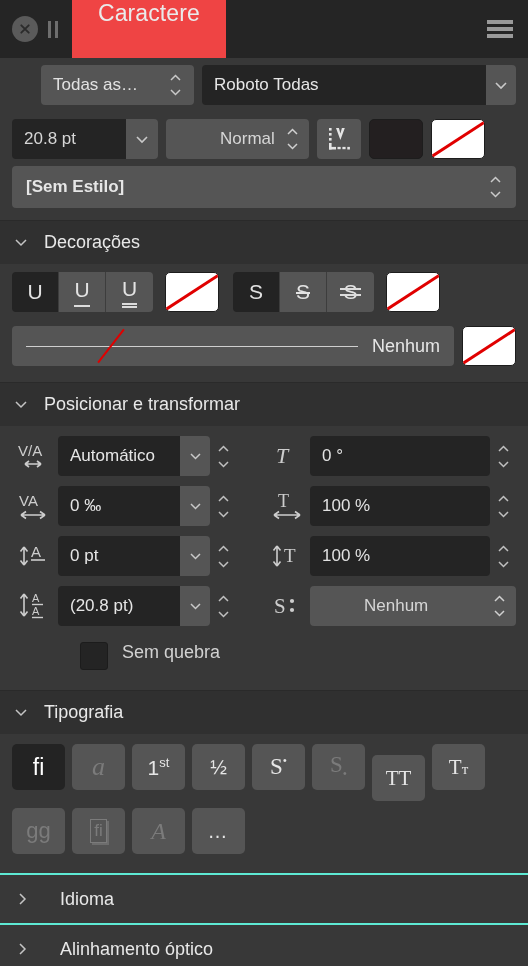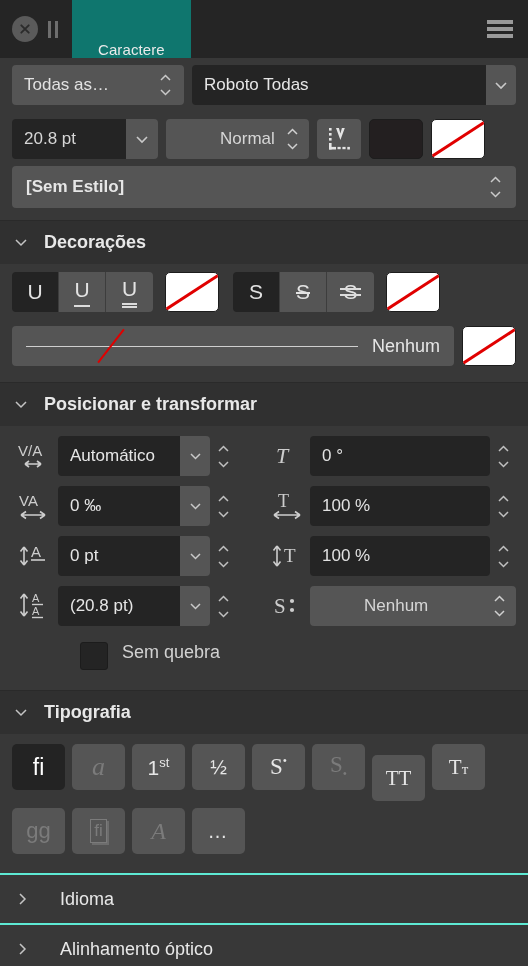--- a/index.html
+++ b/index.html
@@ -19,22 +19,22 @@
     height: 58px; background:#252525; display:flex; align-items:stretch;
     position:relative;
   }
   .tb-left { display:flex; align-items:center; gap:10px; padding:0 14px 0 12px; }
   .close-icon { width:26px; height:26px; border-radius:50%; background:#5a5a5a;
      display:flex; align-items:center; justify-content:center; }
   .close-icon svg { display:block; }
   .grip { display:flex; gap:4px; align-items:center; }
   .grip i { display:block; width:3px; height:17px; background:#6e6e6e; }
   .tab {
-    background:#0f766e; display:flex; align-items:flex-end; padding:0 26px;
-    font-size:15px; color:#eaeaea; letter-spacing:.1px;
+    background:#ef4444; display:flex; align-items:flex-start; padding:0 26px;
+    font-size:23px; color:#eaeaea; letter-spacing:.1px;
   }
   .tb-spacer { flex:1; background:#252525; }
   .burger { width:56px; display:flex; align-items:center; justify-content:center; }
   .burger i { display:block; width:26px; height:4px; background:#9a9a9a; margin:3px 0; }
   .burger span { display:block; }
 
   
   .row { display:flex; align-items:center; gap:8px; padding:0 12px; }
 
   
@@ -81,21 +81,20 @@
     height:42px; background:#555555; border-radius:4px; margin:0 12px;
     display:flex; align-items:center; padding:0 14px; font-size:17px; color:#e6e6e6;font-weight:bold;
   }
   .stylefield .lbl { flex:1; }
 
   
   .sec-head {
     height:44px; background:#303030; display:flex; align-items:center;
     gap:16px; padding:0 14px; font-size:18px; color:#e8e8e8;
     border-top:1px solid #2a2a2a;
-    font-weight:bold;
   }
   .sec-head .chev { width:14px; display:flex; align-items:center; justify-content:center; }
 
   
   .seg { display:flex; border-radius:4px; overflow:hidden; }
   .seg .sb {
      width:47px; height:40px; background:#555555; display:flex;
      align-items:center; justify-content:center; color:#e3e3e3;
      font-size:21px; border-right:1px solid #3d3d3d;
   }
@@ -173,21 +172,21 @@
     <div class="burger">
       <span>
           <i></i>
           <i></i>
           <i></i>
         </span>
     </div>
   </div>
 
   <div class="row" style="height:54px;">
-    <div class="ctl combo" style="width:172px;">
+    <div class="ctl combo" style="width:153px;margin-left:29px;">
       <span style="flex:1; overflow:hidden; white-space:nowrap;">Todas as…</span>
       <span class="updown">
         <svg width="13" height="8" viewBox="0 0 13 8">
             <path d="M2 6 L6.5 1.5 L11 6" fill="none" stroke="#c9c9c9" stroke-width="1.5"></path>
           </svg>
         <svg width="13" height="8" viewBox="0 0 13 8">
             <path d="M2 2 L6.5 6.5 L11 2" fill="none" stroke="#c9c9c9" stroke-width="1.5"></path>
           </svg>
       </span>
     </div>

